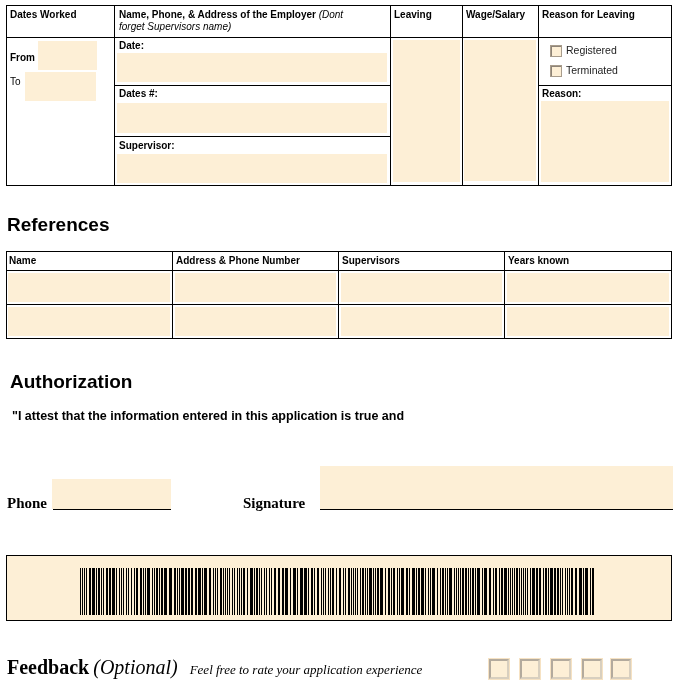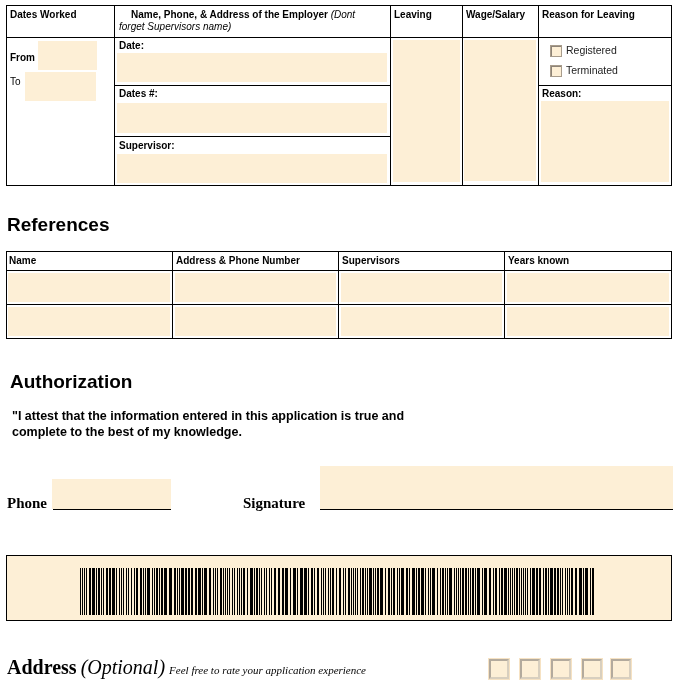--- a/index.html
+++ b/index.html
@@ -30,21 +30,21 @@
   <div class="line" style="left:390px;top:5px;width:1px;height:181px;"></div>
   <div class="line" style="left:462px;top:5px;width:1px;height:181px;"></div>
   <div class="line" style="left:538px;top:5px;width:1px;height:181px;"></div>
   <div class="line" style="left:671px;top:5px;width:1px;height:181px;"></div>
 
   <div class="line" style="left:114px;top:85px;width:277px;height:1px;"></div>
   <div class="line" style="left:114px;top:136px;width:277px;height:1px;"></div>
   <div class="line" style="left:538px;top:85px;width:134px;height:1px;"></div>
 
   <div class="lbl" style="left:10px;top:9px;">Dates Worked</div>
-  <div class="lbl" style="left:119px;top:9px;margin-left:12px;">
+  <div class="lbl" style="left:119px;top:9px;">
     <span>Name, Phone, &amp; Address of the Employer</span>
     <span style="font-weight:normal;font-style:italic;">(Dont</span>
   </div>
   <div class="lbl-n" style="left:119px;top:21px;font-style:italic;">forget Supervisors name)</div>
   <div class="lbl" style="left:394px;top:9px;">Leaving</div>
   <div class="lbl" style="left:466px;top:9px;">Wage/Salary</div>
   <div class="lbl" style="left:542px;top:9px;">Reason for Leaving</div>
 
   <div class="lbl" style="left:10px;top:52px;">From</div>
   <div class="field" style="left:38px;top:41px;width:59px;height:29px;"></div>
@@ -93,21 +93,20 @@
 
   <div class="field" style="left:8px;top:307px;width:162px;height:29px;"></div>
   <div class="field" style="left:175px;top:307px;width:161px;height:29px;"></div>
   <div class="field" style="left:341px;top:307px;width:161px;height:29px;"></div>
   <div class="field" style="left:507px;top:307px;width:162px;height:29px;"></div>
 </div>
 
 <h2 style="left:10px;top:371px;">Authorization</h2>
 <div class="abs" style="left:12px;top:408px;font-size:12.5px;font-weight:bold;line-height:16px;white-space:nowrap;">
   <div>"I attest that the information entered in this application is true and</div>
-  <div>complete to the best of my knowledge.</div>
 </div>
 
 <div class="abs serif" style="left:7px;top:495px;font-size:15px;font-weight:bold;">Phone</div>
 <div class="field" style="left:52px;top:479px;width:119px;height:30px;"></div>
 <div class="line" style="left:53px;top:509px;width:118px;height:1px;"></div>
 
 <div class="abs serif" style="left:243px;top:495px;font-size:15px;font-weight:bold;">Signature</div>
 <div class="field" style="left:320px;top:466px;width:353px;height:43px;"></div>
 <div class="line" style="left:320px;top:509px;width:353px;height:1px;"></div>
 
@@ -468,21 +467,21 @@
     <span style="width: 1px; background: rgb(0, 0, 0);"></span>
     <span style="width: 1px; background: transparent;"></span>
     <span style="width: 3px; background: rgb(0, 0, 0);"></span>
     <span style="width: 2px; background: transparent;"></span>
     <span style="width: 1px; background: rgb(0, 0, 0);"></span>
     <span style="width: 1px; background: transparent;"></span>
     <span style="width: 2px; background: rgb(0, 0, 0);"></span>
   </div>
 
 <div class="abs serif" style="left:7px;top:656px;white-space:nowrap;">
-  <span style="font-size:20px;font-weight:bold;">Address</span>
+  <span style="font-size:20px;font-weight:bold;">Feedback</span>
   <span style="font-size:20px;font-style:italic;">(Optional)</span>
-  <span style="font-size:11px;font-style:italic;margin-left:0;">Feel free to rate your application experience</span>
+  <span style="font-size:13px;font-style:italic;margin-left:8px;">Feel free to rate your application experience</span>
 </div>
 <div class="rate" style="left:489px;top:659px;"></div>
 <div class="rate" style="left:520px;top:659px;"></div>
 <div class="rate" style="left:551px;top:659px;"></div>
 <div class="rate" style="left:582px;top:659px;"></div>
 <div class="rate" style="left:611px;top:659px;"></div>
 
 </body></html>

